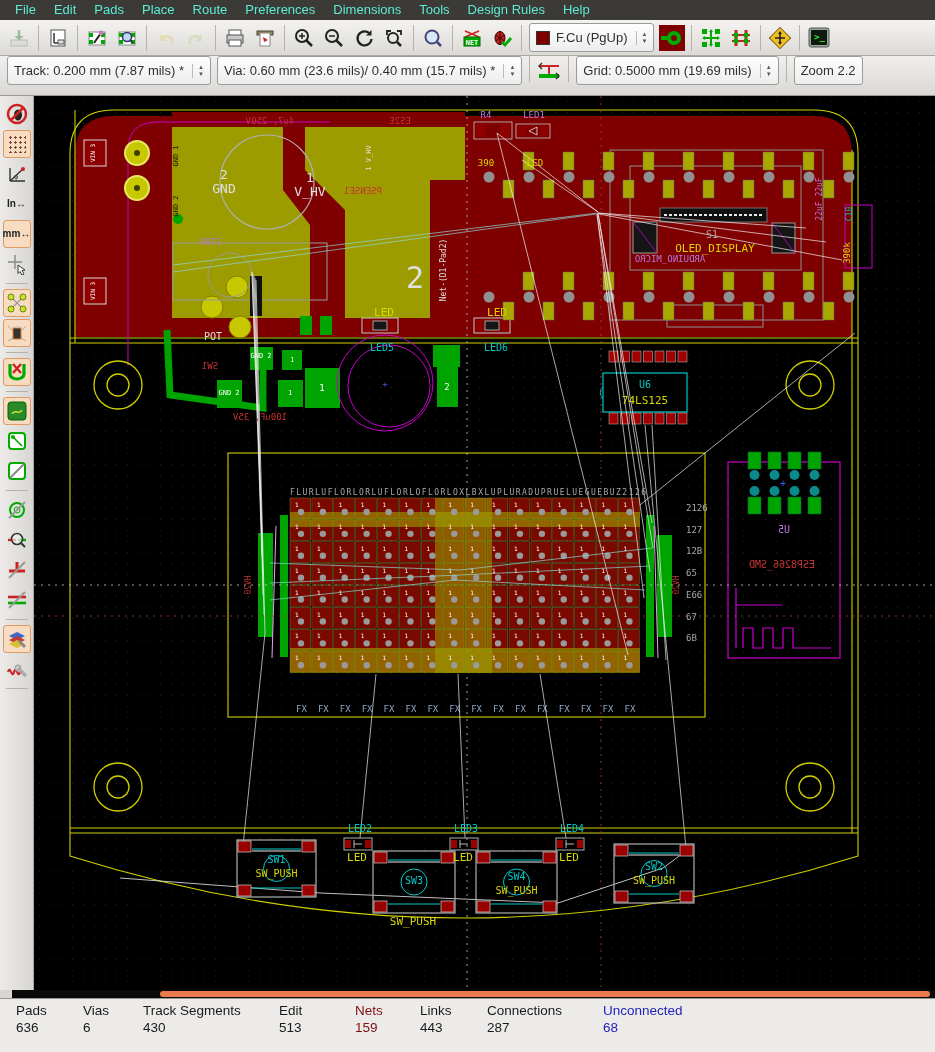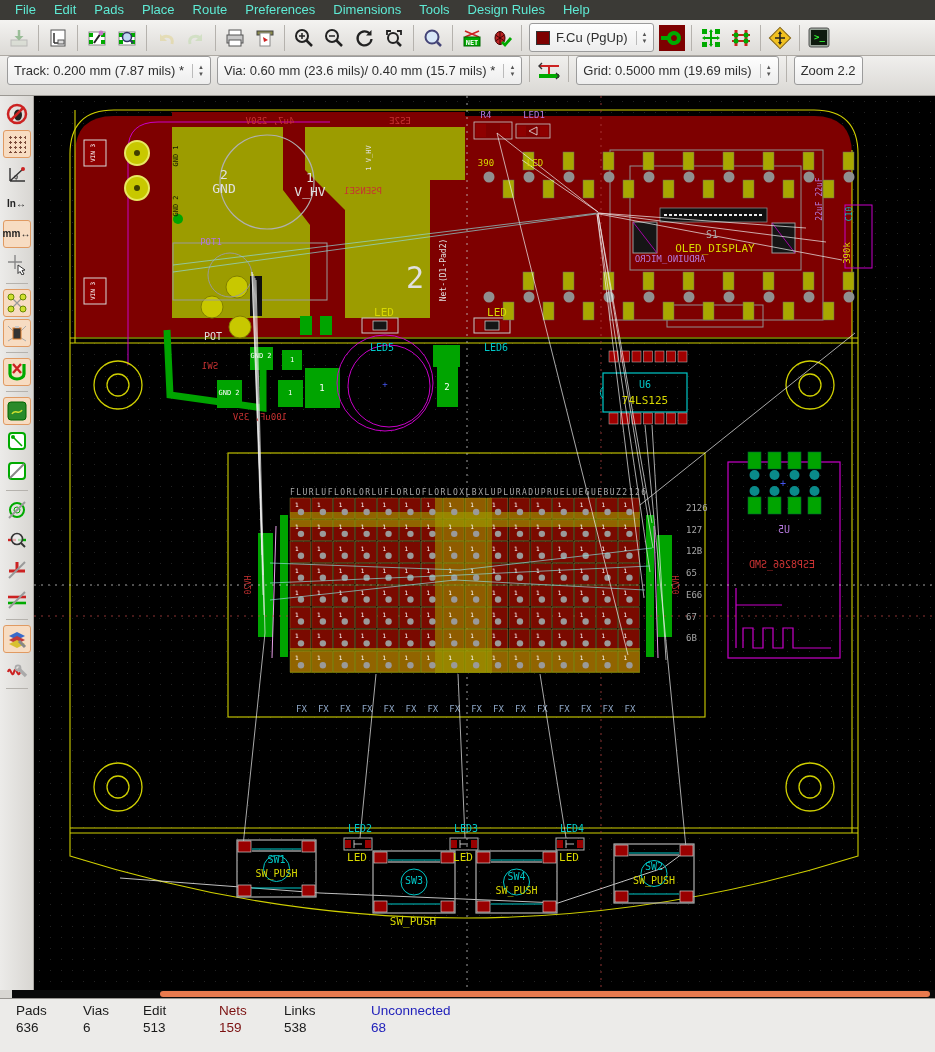--- a/index.html
+++ b/index.html
@@ -54,21 +54,21 @@
   .hscroll .thumb { position:absolute; left:160px; width:770px; top:1px; height:6px;
     background:#E87A4E; border-radius:3px; }
 
   
   .statusbar { height:54px; background:#ECEBE9; border-top:1px solid #979490;
     display:flex; padding:3px 0 0 16px; font-size:13.5px; color:#1A1A1A; flex:0 0 auto; }
   .stat { display:flex; flex-direction:column; }
   .stat .lab { line-height:17px; }
   .stat .val { line-height:17px; }
   .stat.nets { color:#7B1010; }
-  .stat.unconn { color:#2222BB;margin-left:20px; }
+  .stat.unconn { color:#2222BB; }
   .w1{width:67px}.w2{width:60px}.w3{width:136px}.w4{width:76px}.w5{width:65px}.w6{width:67px}.w7{width:116px}.w8{width:130px}
 </style>
 </head>
 <body>
 
 <div class="app">
 
   <div class="menubar">
     <span>File</span>
     <span>Edit</span>
@@ -1202,30 +1202,38 @@
 
   <div class="statusbar">
     <div class="stat w1">
       <span class="lab">Pads</span>
         <span class="val">636</span>
       </div>
     <div class="stat w2">
       <span class="lab">Vias</span>
         <span class="val">6</span>
       </div>
+    <div class="stat w3">
+      <span class="lab">Track Segments</span>
+        <span class="val">430</span>
+      </div>
     <div class="stat w4">
       <span class="lab">Edit</span>
         <span class="val">513</span>
       </div>
     <div class="stat w5 nets">
       <span class="lab">Nets</span>
         <span class="val">159</span>
       </div>
     <div class="stat w6">
       <span class="lab">Links</span>
-        <span class="val">538</span>
+        <span class="val">443</span>
+      </div>
+    <div class="stat w7">
+      <span class="lab">Connections</span>
+        <span class="val">287</span>
       </div>
     <div class="stat w8 unconn">
       <span class="lab">Unconnected</span>
         <span class="val">68</span>
       </div>
   </div>
 </div>
 
 </body></html>

